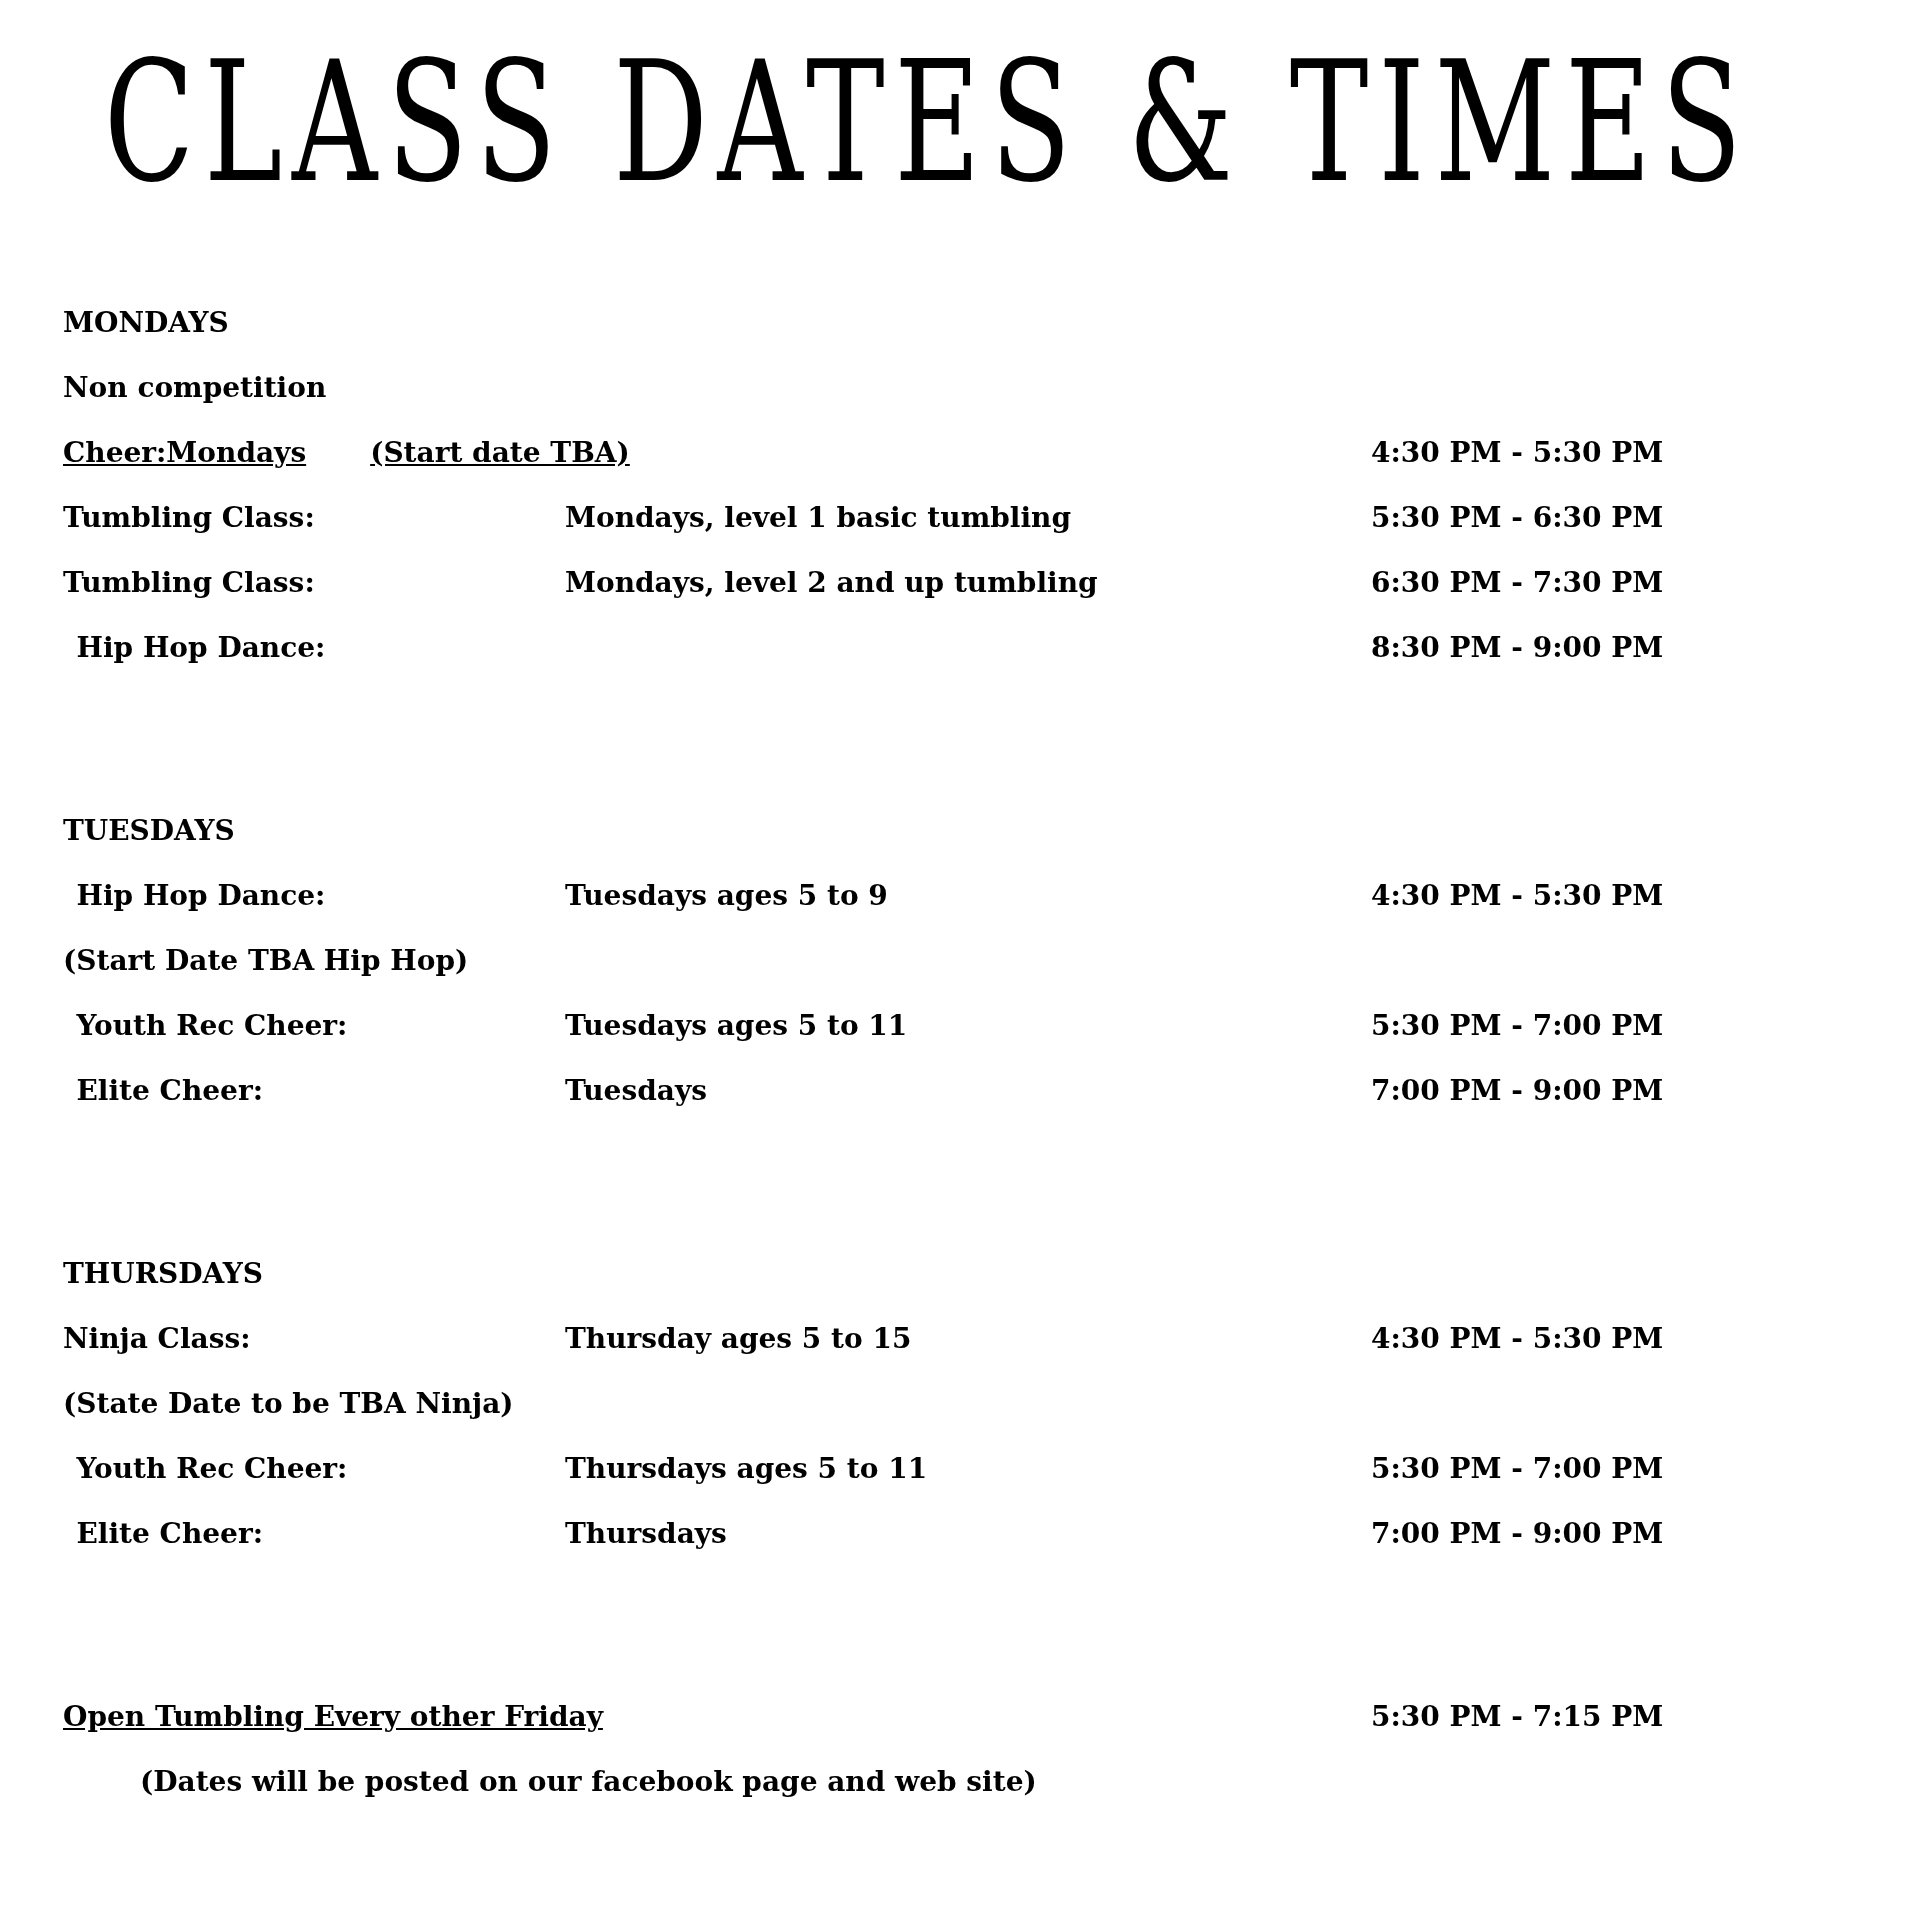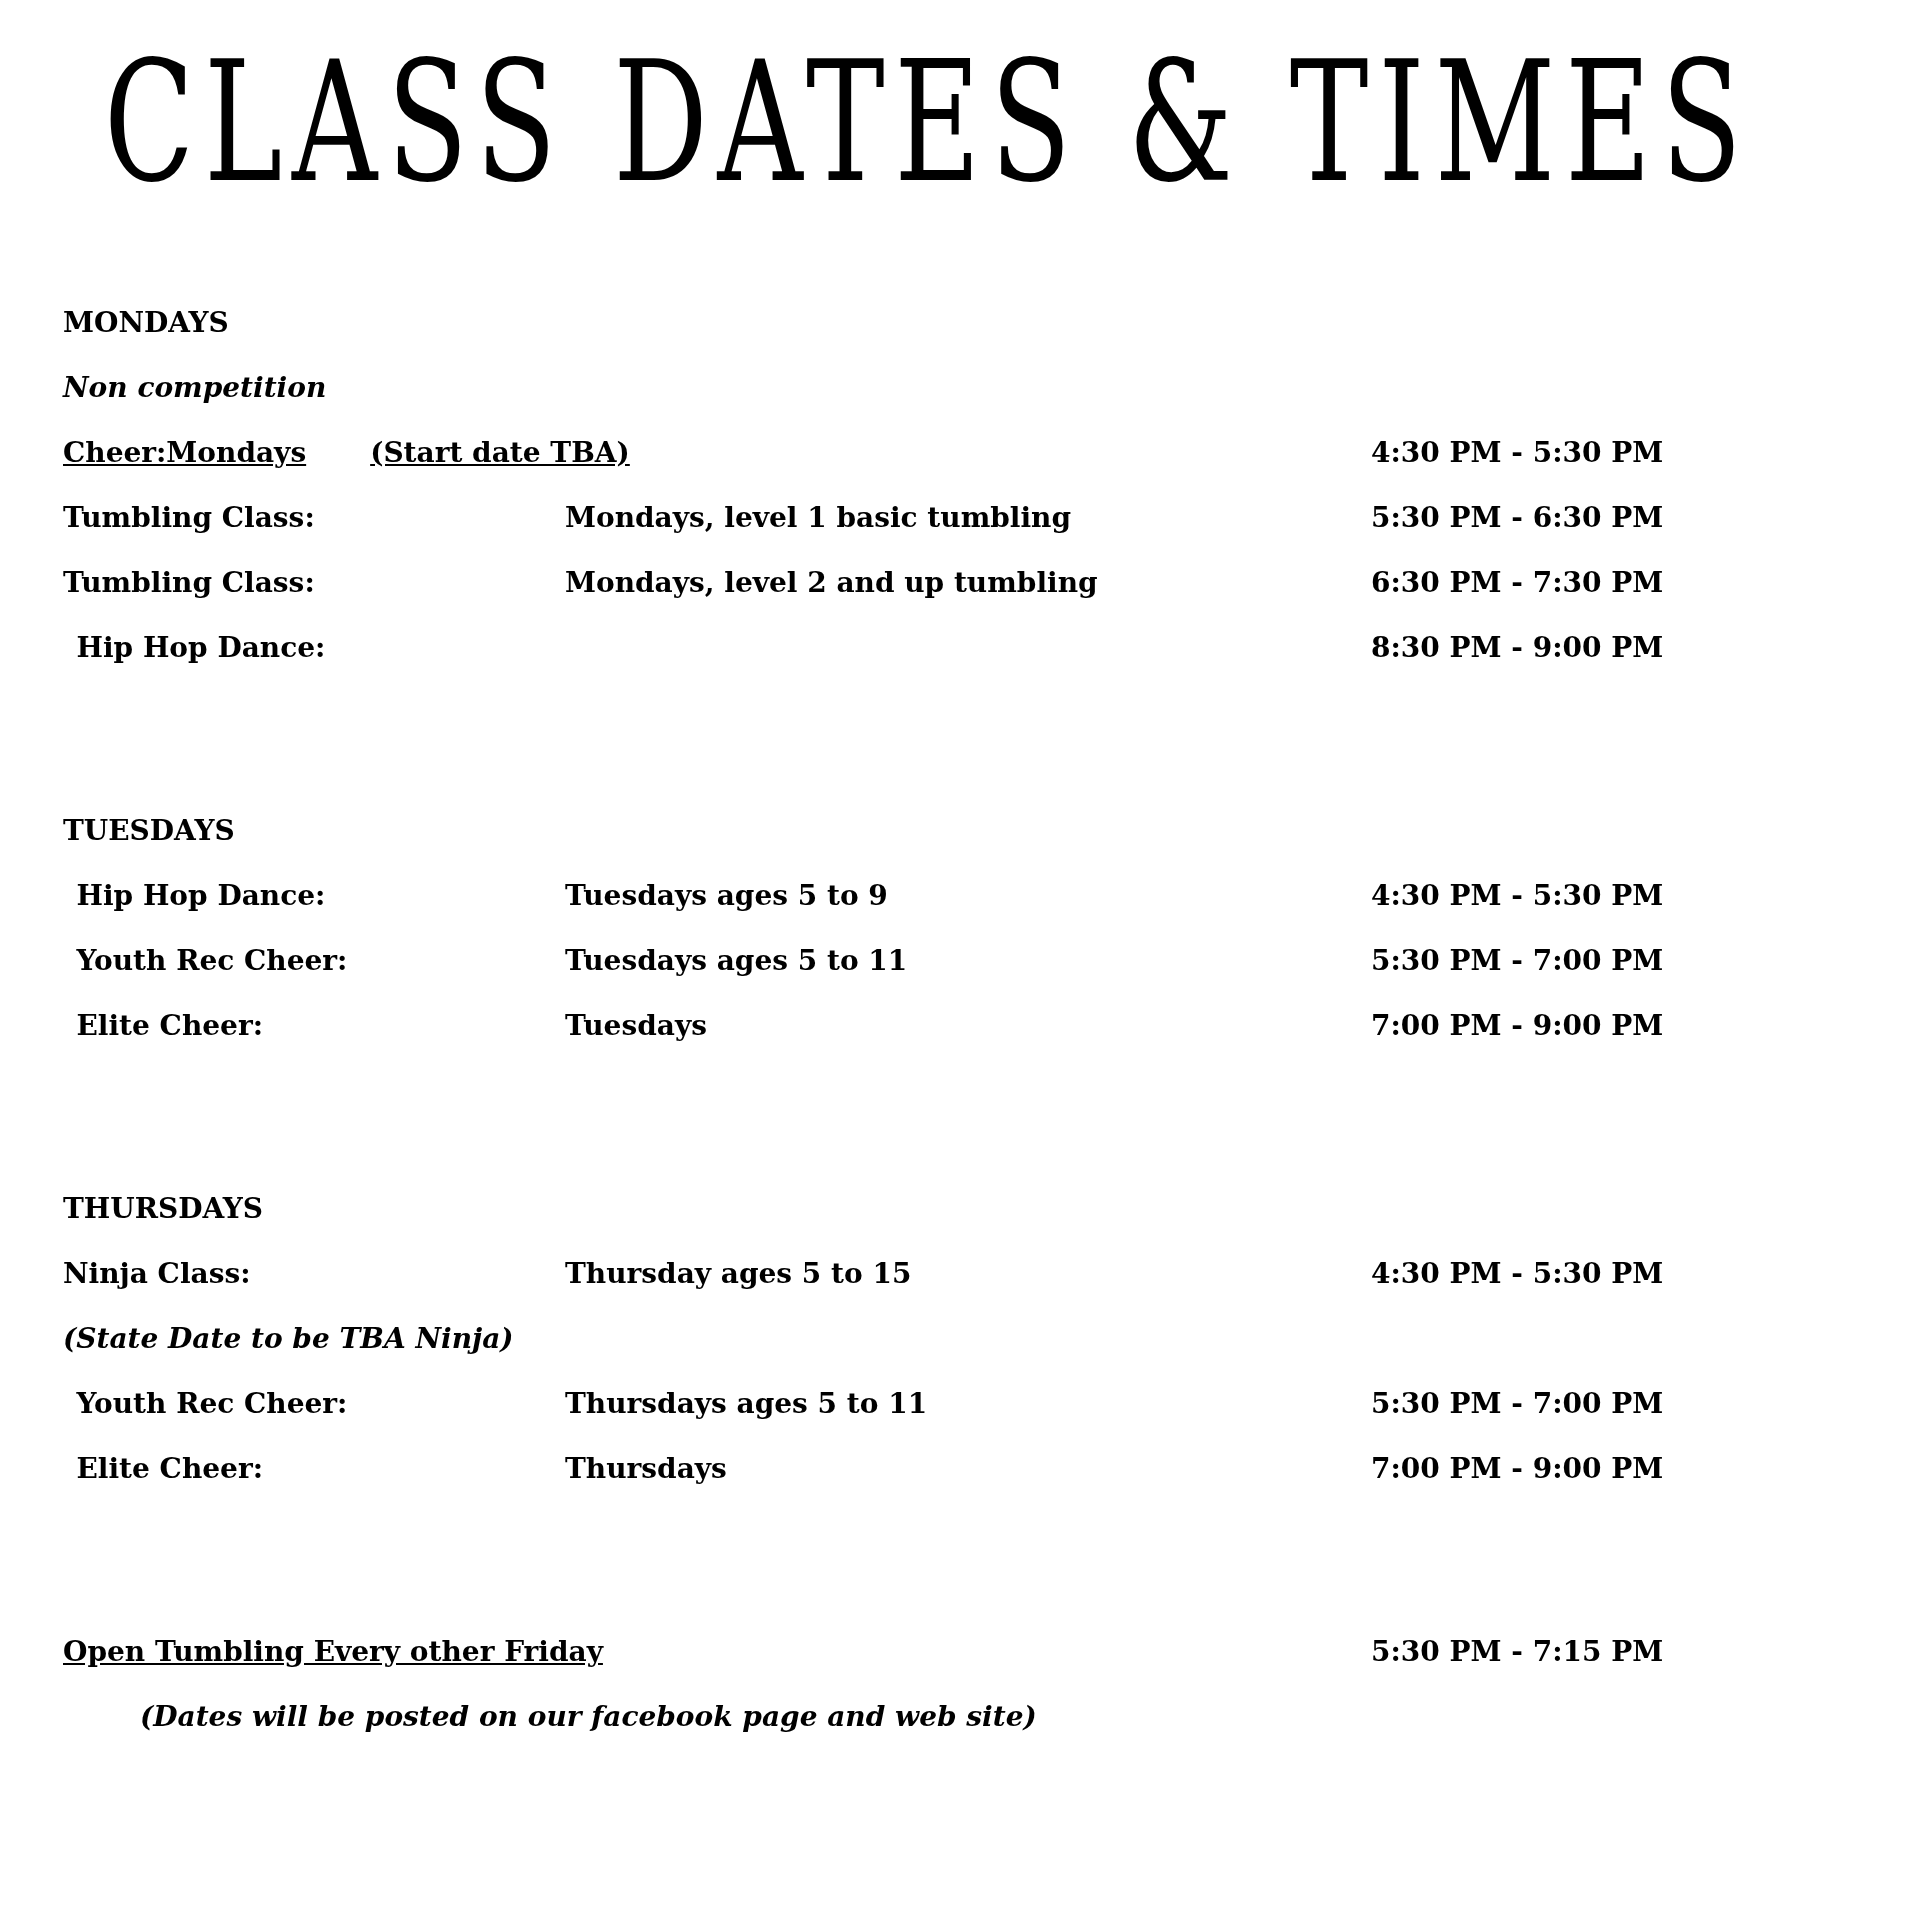--- a/index.html
+++ b/index.html
@@ -38,21 +38,21 @@
     display: grid;
     grid-template-columns: 502px 806px auto;
     line-height: 65px;
   }
   .row span, .row div { white-space: nowrap; }
   .heading-text { grid-column: 1 / 4; }
   .cell-label   { grid-column: 1; }
   .cell-desc    { grid-column: 2; }
   .cell-time    { grid-column: 3; }
   .span2        { grid-column: 1 / 3; text-decoration: underline; }
-  .span3        { grid-column: 1 / 4; font-style: italic; }
+  .span3        { grid-column: 1 / 4; }
   .inline-desc  { margin-left: 64px; }
   .indent > .first { padding-left: 13.5px; }
   .note-text    { padding-left: 77px; }
 </style>
 </head>
 <body>
 
 <div class="page">
   <div class="title">CLASS DATES &amp; TIMES</div>
   <div class="schedule">
@@ -83,20 +83,23 @@
         </div>
       </section>
       <section class="day-section">
         <div class="row">
           <div class="heading-text">TUESDAYS</div>
         </div>
         <div class="row indent">
           <span class="first cell-label">Hip Hop Dance:</span>
           <span class="cell-desc">Tuesdays ages 5 to 9</span>
           <span class="cell-time">4:30 PM - 5:30 PM</span>
+        </div>
+        <div class="row">
+          <span class="first span3">(Start Date TBA Hip Hop)</span>
         </div>
         <div class="row indent">
           <span class="first cell-label">Youth Rec Cheer:</span>
           <span class="cell-desc">Tuesdays ages 5 to 11</span>
           <span class="cell-time">5:30 PM - 7:00 PM</span>
         </div>
         <div class="row indent">
           <span class="first cell-label">Elite Cheer:</span>
           <span class="cell-desc">Tuesdays</span>
           <span class="cell-time">7:00 PM - 9:00 PM</span>

